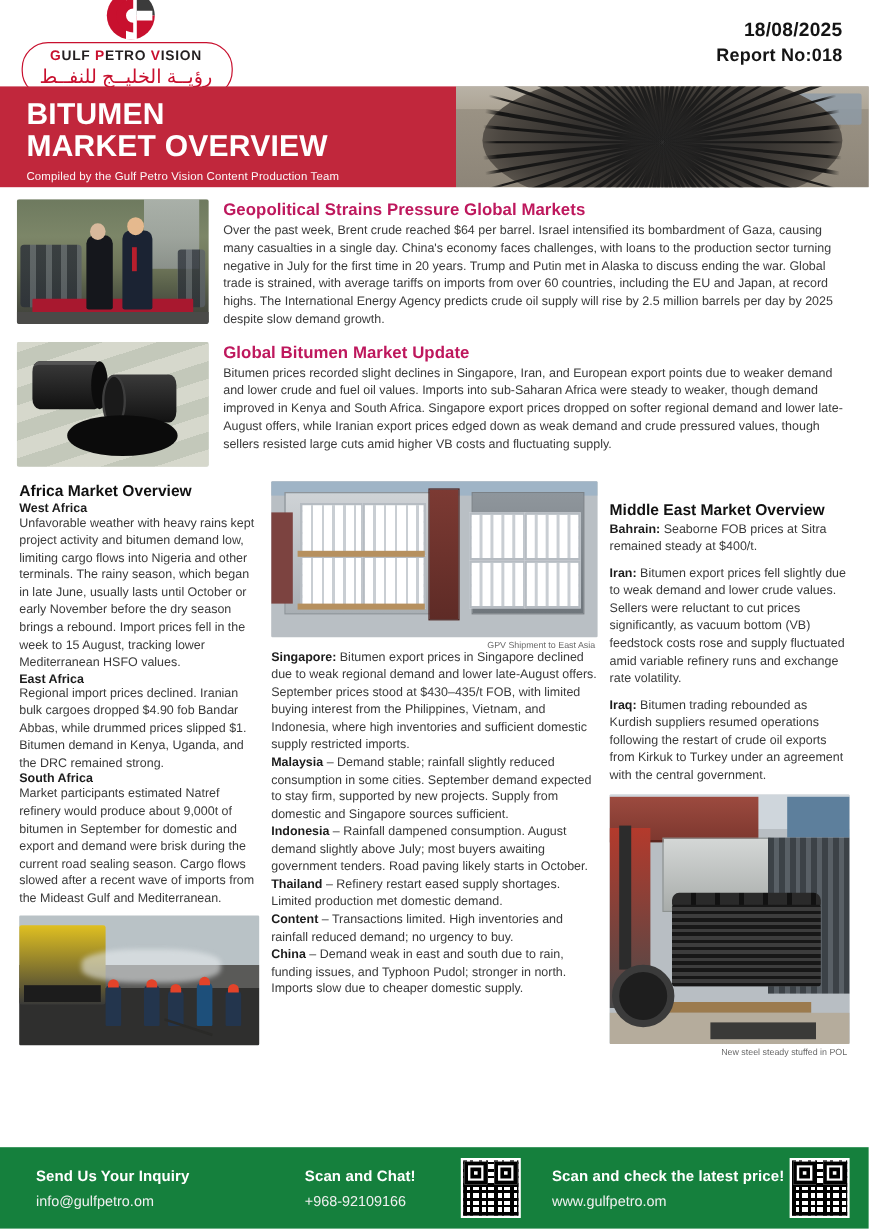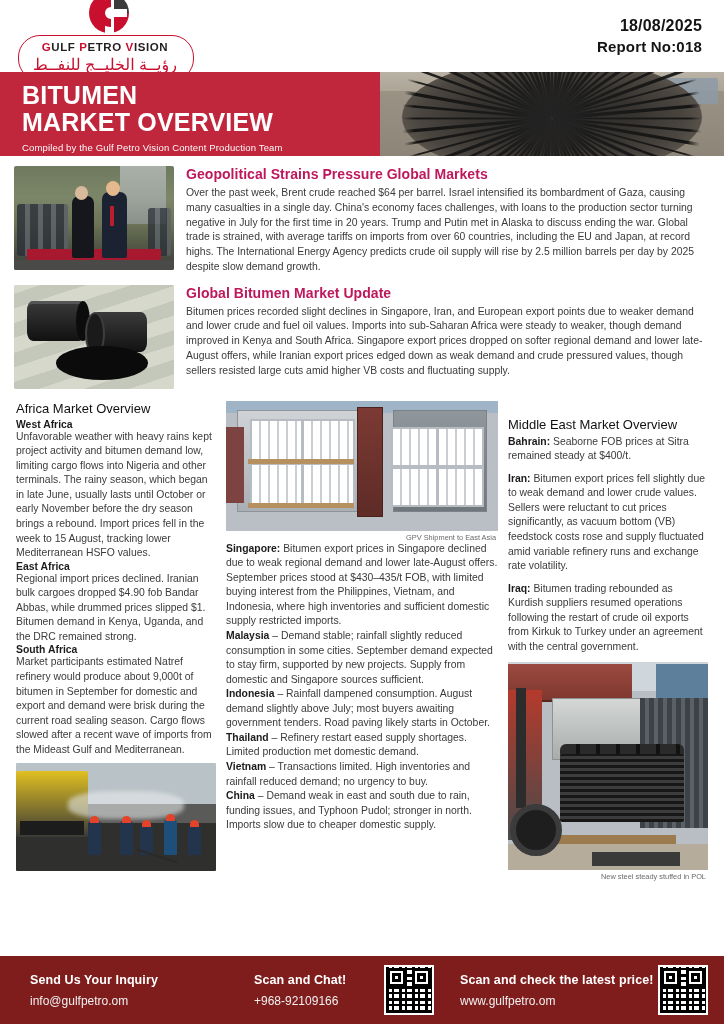--- a/index.html
+++ b/index.html
@@ -191,21 +191,21 @@
     gap: 10px;
     margin-top: 12px;
     padding: 0 2px;
   }
   .col-left  { flex: 0 0 200px; }
   .col-mid   { flex: 1 1 auto; }
   .col-right { flex: 0 0 200px; margin-top: 16px; }
 
   .col-title {
     font-size: 13px;
-    font-weight: normal;
+    font-weight: bold;
     color: #111;
     margin-bottom: 3px;
   }
   .sub-head {
     font-size: 10.4px;
     font-weight: bold;
     color: #1c1c1c;
   }
   .col-body {
     font-size: 10.4px;
@@ -263,21 +263,21 @@
   .ph-drums .palletd { position:absolute; left:22%; bottom:26px; width:62%; height:9px; background:#9c7b4e;}
   .ph-drums .grnd { position:absolute; left:0; bottom:0; width:100%; height:26px; background:#b5ac9c;}
   .ph-drums .mat { position:absolute; left:42%; bottom:4px; width:44%; height:14px; background:#3a3a38;}
 
   
   .footer {
     position: absolute;
     left: 0; bottom: 0;
     width: 100%;
     height: 68px;
-    background: #7f1d1d;
+    background: #15803d;
     display: flex;
     align-items: center;
     box-sizing: border-box;
     padding: 0 16px;
   }
   .f-block { color: #fff; }
   .f-title { font-size: 12.5px; font-weight: bold; letter-spacing: .1px; }
   .f-sub { font-size: 12px; margin-top: 7px; color: #f0f0f0; }
   .f1 { flex: 0 0 210px; padding-left: 14px; }
   .f2 { flex: 0 0 130px; padding-left: 14px; }
@@ -513,21 +513,21 @@
       <div class="col-body">
         <b>Malaysia</b><span> – Demand stable; rainfall slightly reduced consumption in some cities. September demand expected to stay firm, supported by new projects. Supply from domestic and Singapore sources sufficient.</span>
       </div>
       <div class="col-body">
         <b>Indonesia</b><span> – Rainfall dampened consumption. August demand slightly above July; most buyers awaiting government tenders. Road paving likely starts in October.</span>
       </div>
       <div class="col-body">
         <b>Thailand</b><span> – Refinery restart eased supply shortages. Limited production met domestic demand.</span>
       </div>
       <div class="col-body">
-        <b>Vietnam</b><span> – Transactions limited. High inventories and rainfall reduced demand; no urgency to buy.</span>
+        <b>Content</b><span> – Transactions limited. High inventories and rainfall reduced demand; no urgency to buy.</span>
       </div>
       <div class="col-body">
         <b>China</b><span> – Demand weak in east and south due to rain, funding issues, and Typhoon Pudol; stronger in north. Imports slow due to cheaper domestic supply.</span>
       </div>
     </div>
 
     <div class="col-right">
       <div class="col-title">Middle East Market Overview</div>
 
       <div class="col-body">

